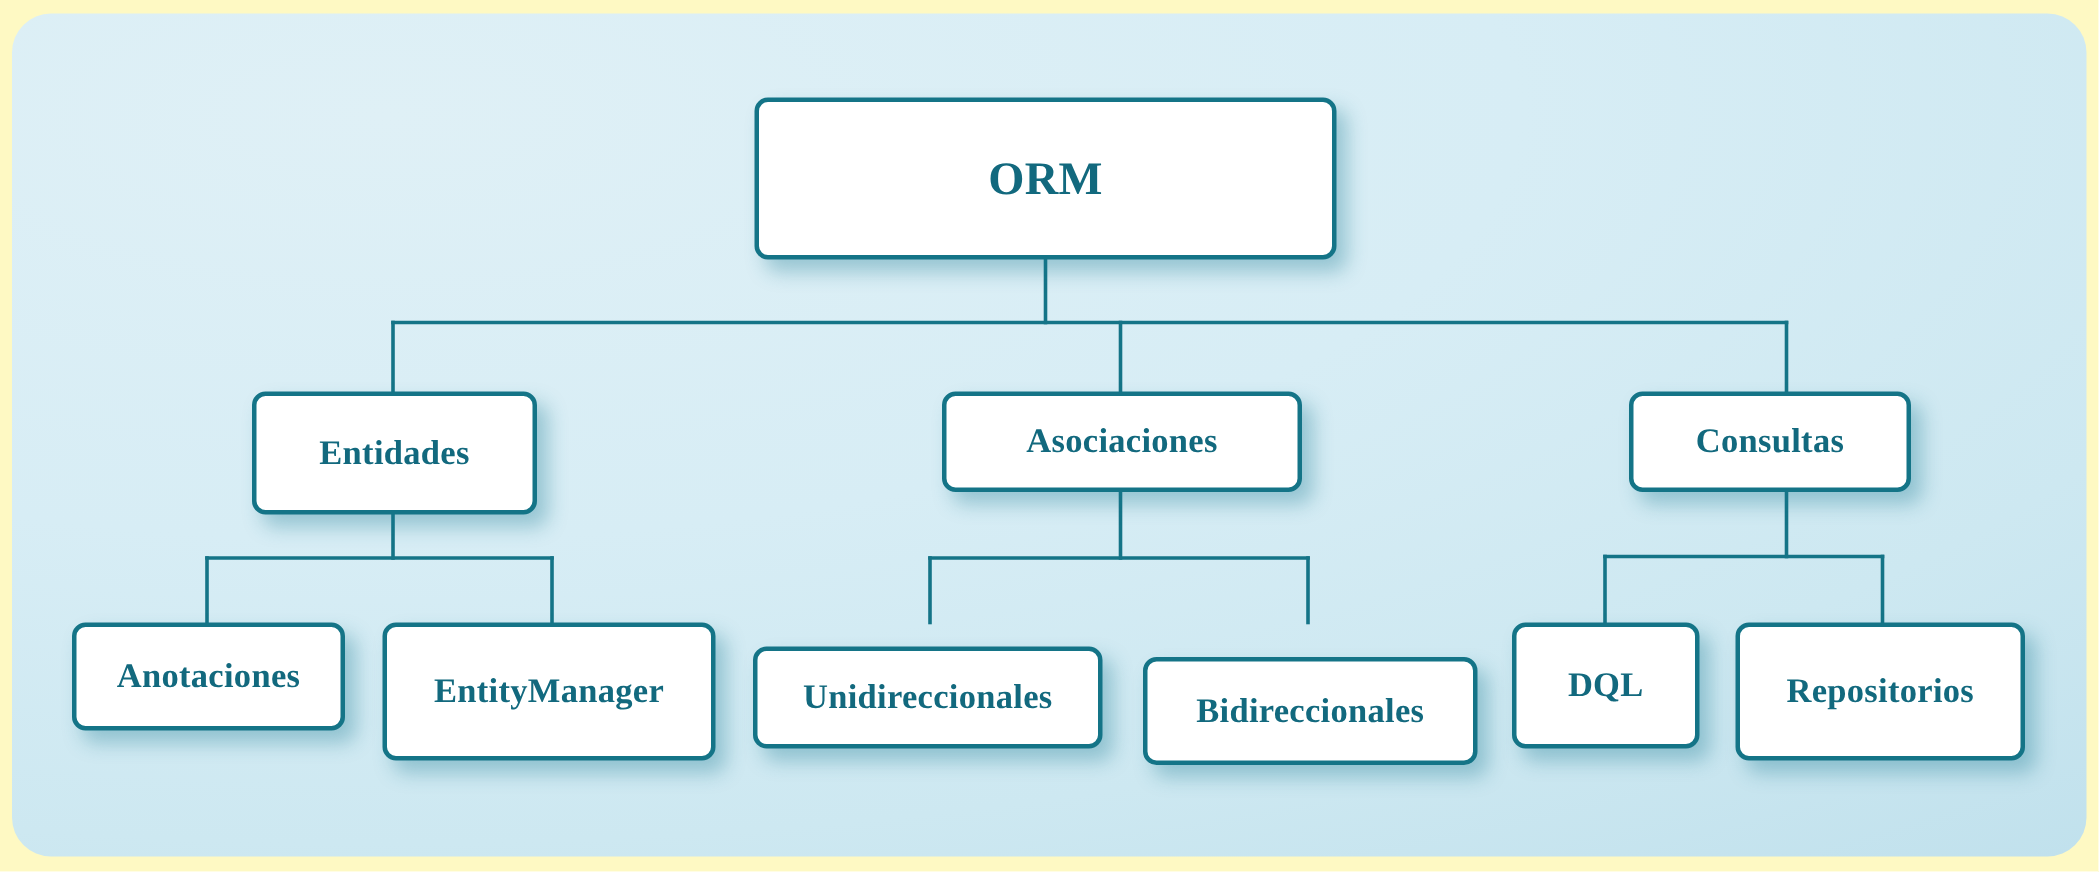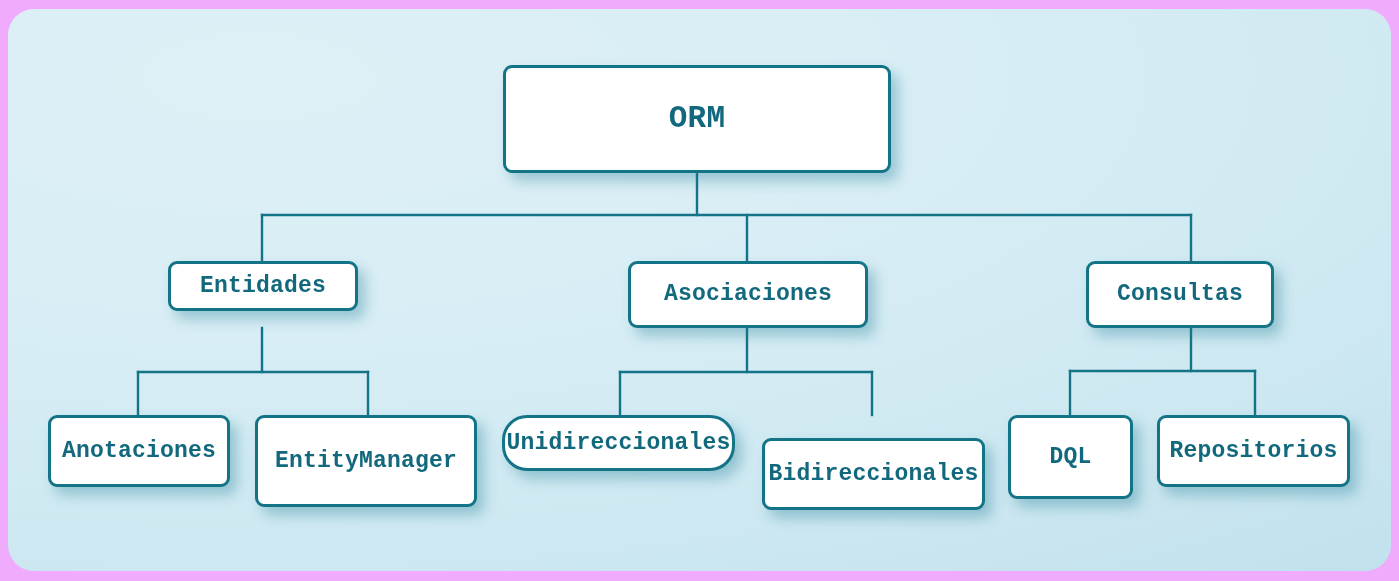--- a/index.html
+++ b/index.html
@@ -8,23 +8,22 @@
     background: #ffffff;
   }
   body {
     font-family: "Liberation Serif", "DejaVu Serif", serif;
   }
 
   #canvas {
     position: relative;
     width: 1399px;
     height: 581px;
-    background: #f0abfc;
+    background: #fef9c3;
     overflow: hidden;
-    font-family: Liberation Mono, monospace;
   }
 
   
   #panel {
     position: absolute;
     left: 8px;
     top: 9px;
     width: 1383px;
     height: 562px;
     border-radius: 26px;
@@ -67,30 +66,30 @@
   }
 
   
   .lvl0 { font-size: 31px; }
   .lvl1 { font-size: 23px; }
   .lvl2 { font-size: 23px; }
 
   
   #n-root   { left:503px;  top:65px;   width:388px; height:108px; }
 
-  #n-ent    { left:168px;  top:261px;  width:190px; height:50px;justify-content:center; }
+  #n-ent    { left:168px;  top:261px;  width:190px; height:82px;justify-content:center; }
   #n-aso    { left:628px;  top:261px;  width:240px; height:67px; }
   #n-con    { left:1086px; top:261px;  width:188px; height:67px; }
 
   #n-anot   { left:48px;   top:415px;  width:182px; height:72px; }
   #n-emgr   { left:255px;  top:415px;  width:222px; height:92px; }
-  #n-uni    { left:502px;  top:415px;  width:233px; height:56px;border-radius:25px; }
+  #n-uni    { left:502px;  top:431px;  width:233px; height:68px; }
   #n-bidi   { left:762px;  top:438px;  width:223px; height:72px; }
   #n-dql    { left:1008px; top:415px;  width:125px; height:84px; }
-  #n-repo   { left:1157px; top:415px;  width:193px; height:72px;align-items:center; }
+  #n-repo   { left:1157px; top:415px;  width:193px; height:92px;align-items:center; }
 </style>
 </head>
 <body>
 
 <div id="canvas">
 
   <div id="panel"></div>
 
   <svg id="wires" viewBox="0 0 1399 581" width="1399" height="581" aria-hidden="true">
     <g fill="none" stroke="#147487" stroke-width="2.4" stroke-linecap="square">

